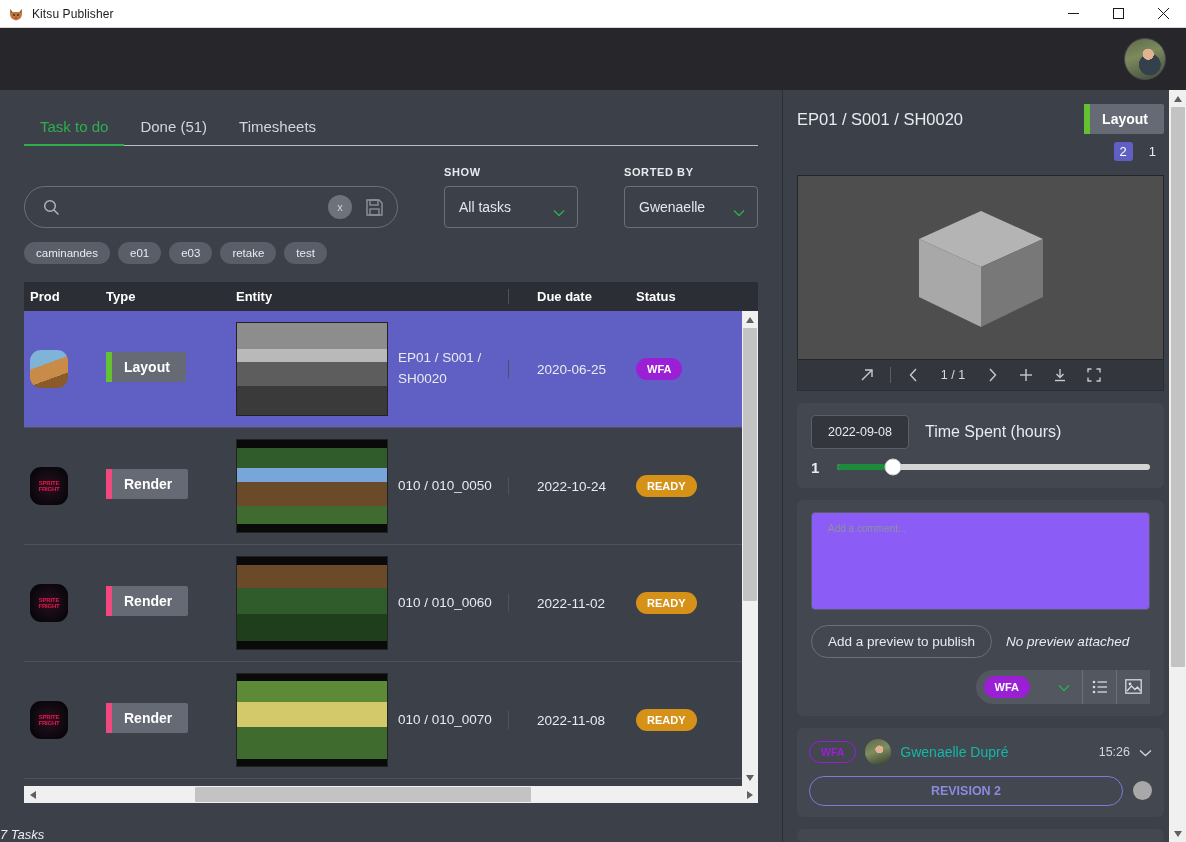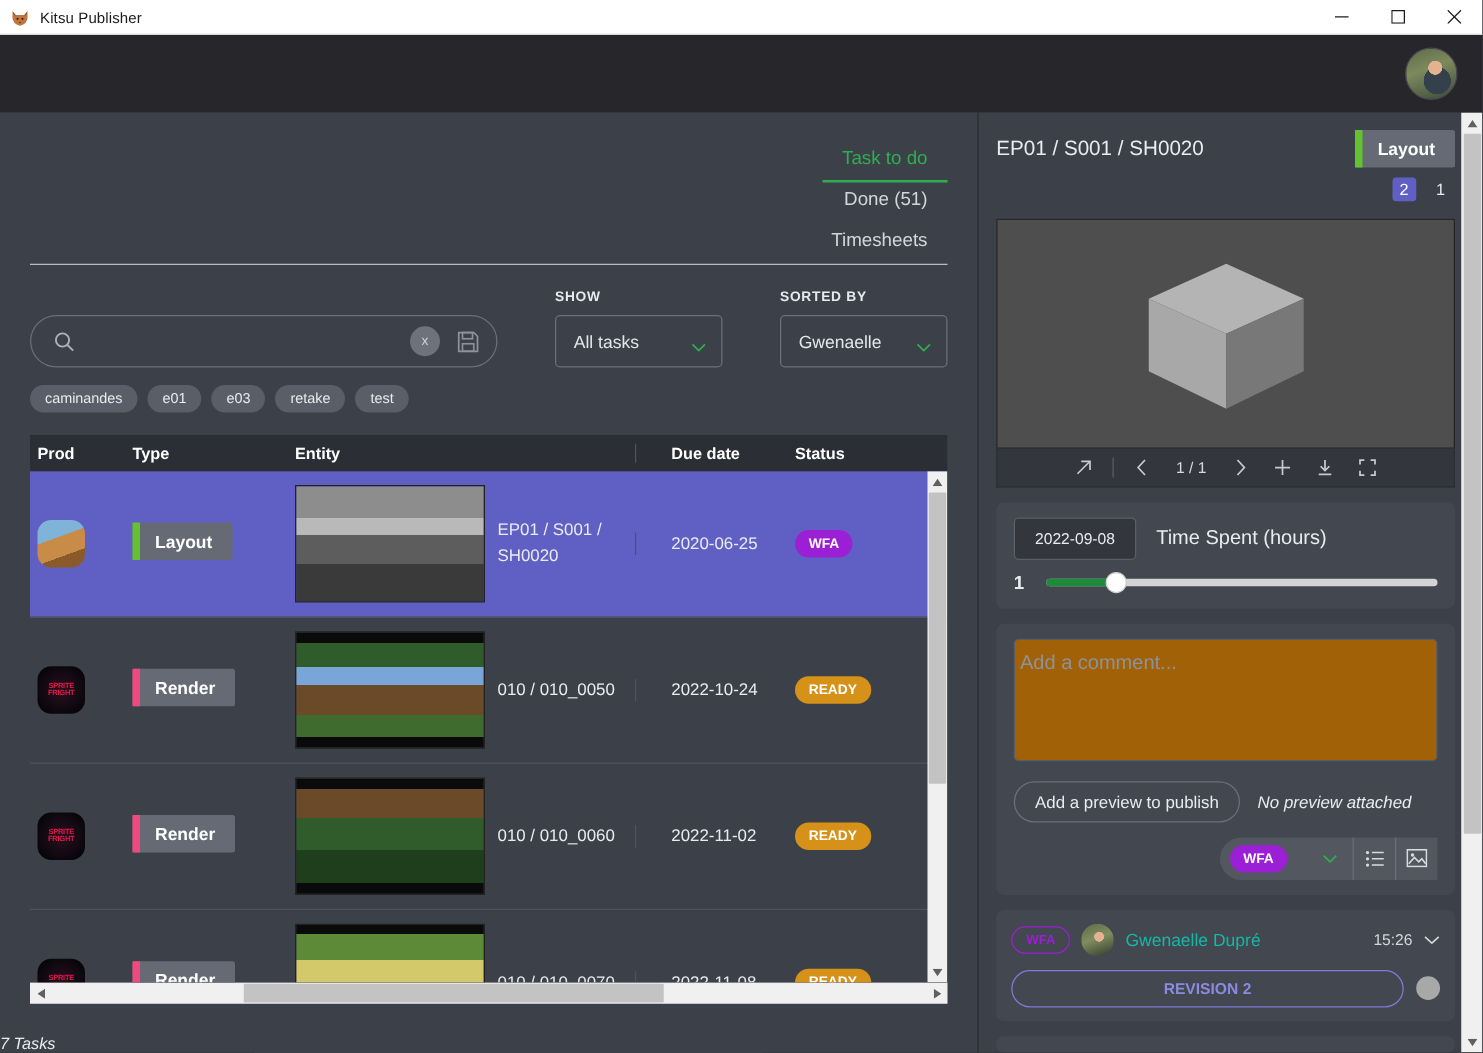--- a/index.html
+++ b/index.html
@@ -39,21 +39,21 @@
   
   .body { display: flex; height: calc(842px - 28px - 62px); }
 
   
   .left {
     width: 782px; background: #3c4049; position: relative;
     padding: 0; display: flex; flex-direction: column;
   }
   .tabs {
     display: flex; margin: 22px 24px 0 24px; border-bottom: 1px solid #b9bcc4;
-    align-items: flex-end; gap: 0; flex-direction: column;
+    align-items: flex-end; gap: 0;
   }
   .tab {
     font-size: 15px; color: #d3d6dc; padding: 6px 16px 9px 16px;
     border-bottom: 2px solid transparent; margin-bottom: -1px; cursor: pointer;
   }
   .tab.active { color: #2fae4f; border-bottom-color: #2fae4f; }
 
   .filterbar { display: flex; padding: 20px 24px 0 24px; gap: 0; align-items: flex-end; }
   .searchwrap {
     width: 420px; height: 42px; border: 1px solid #6a6f79; border-radius: 21px;
@@ -207,22 +207,22 @@
   .slider-track {
     flex: 1; height: 6px; background: #d4d4d4; border-radius: 3px; position: relative;
   }
   .slider-fill { position: absolute; left: 0; top: 0; height: 6px; width: 18%; background: #1e8a3c; border-radius: 3px; }
   .slider-knob {
     position: absolute; left: 18%; top: 50%; transform: translate(-50%,-50%);
     width: 17px; height: 17px; border-radius: 50%; background: #fff; border: 1px solid #cfcfcf;
   }
 
   .comment-area {
-    width: 100%; height: 98px; background: #a16207; border: 1px solid #585c66;
-    border-radius: 4px; color: #e8ebef; font-size: 16px; padding: 10px 4px;
+    width: 100%; height: 98px; background: #8b5cf6; border: 1px solid #585c66;
+    border-radius: 4px; color: #e8ebef; font-size: 10px; padding: 10px 16px;
     font-family: "Liberation Sans", sans-serif; resize: none; outline: none;
   }
   .comment-area::placeholder { color: #8d929c; }
   .prev-row { display: flex; align-items: center; gap: 14px; margin-top: 11px; }
   .pill-btn {
     border: 1px solid #6a6f79; border-radius: 17px; padding: 8px 16px;
     font-size: 13.5px; color: #e8ebef; cursor: pointer; background: transparent;
     font-family: "Liberation Sans", sans-serif;
   }
   .noprev { font-size: 13.5px; font-style: italic; color: #e8ebef; }

